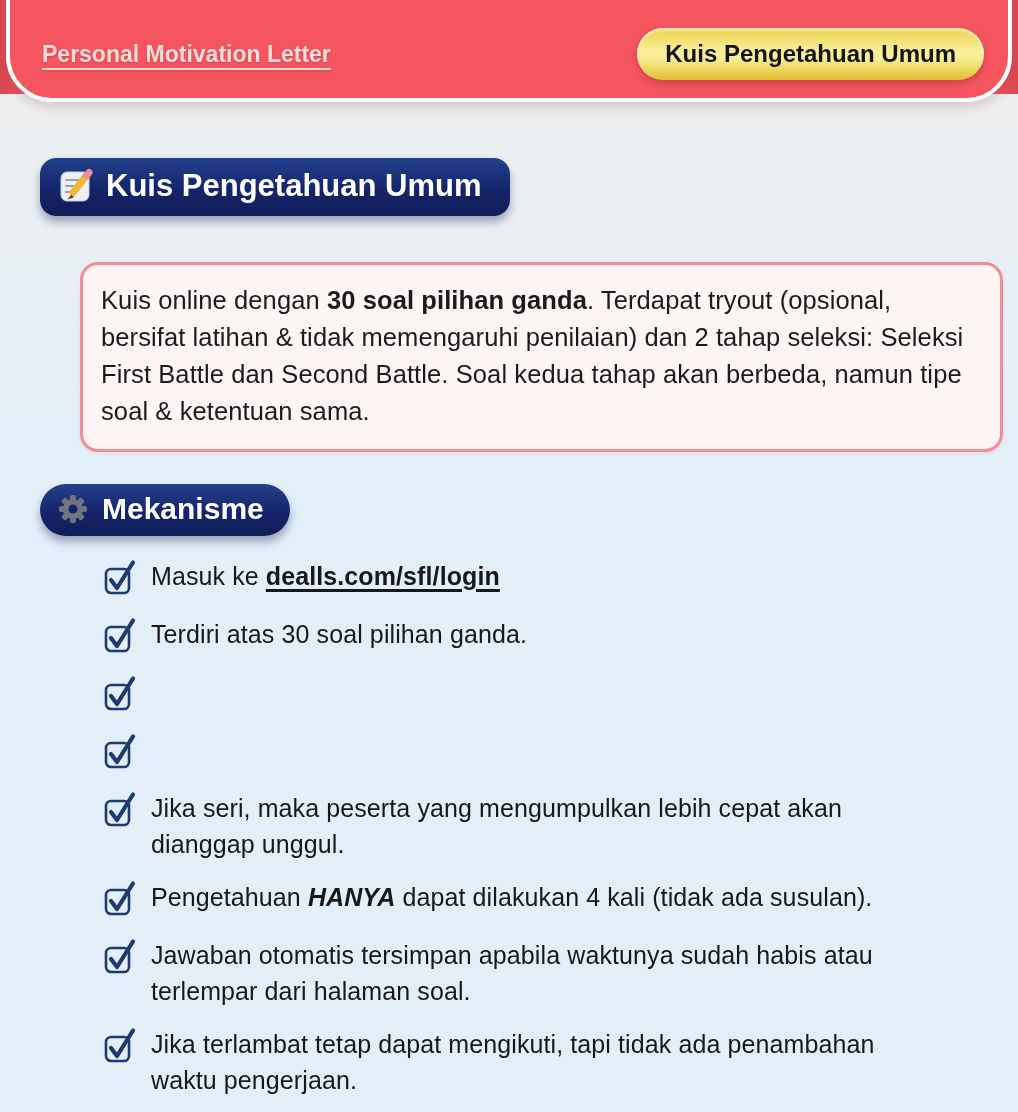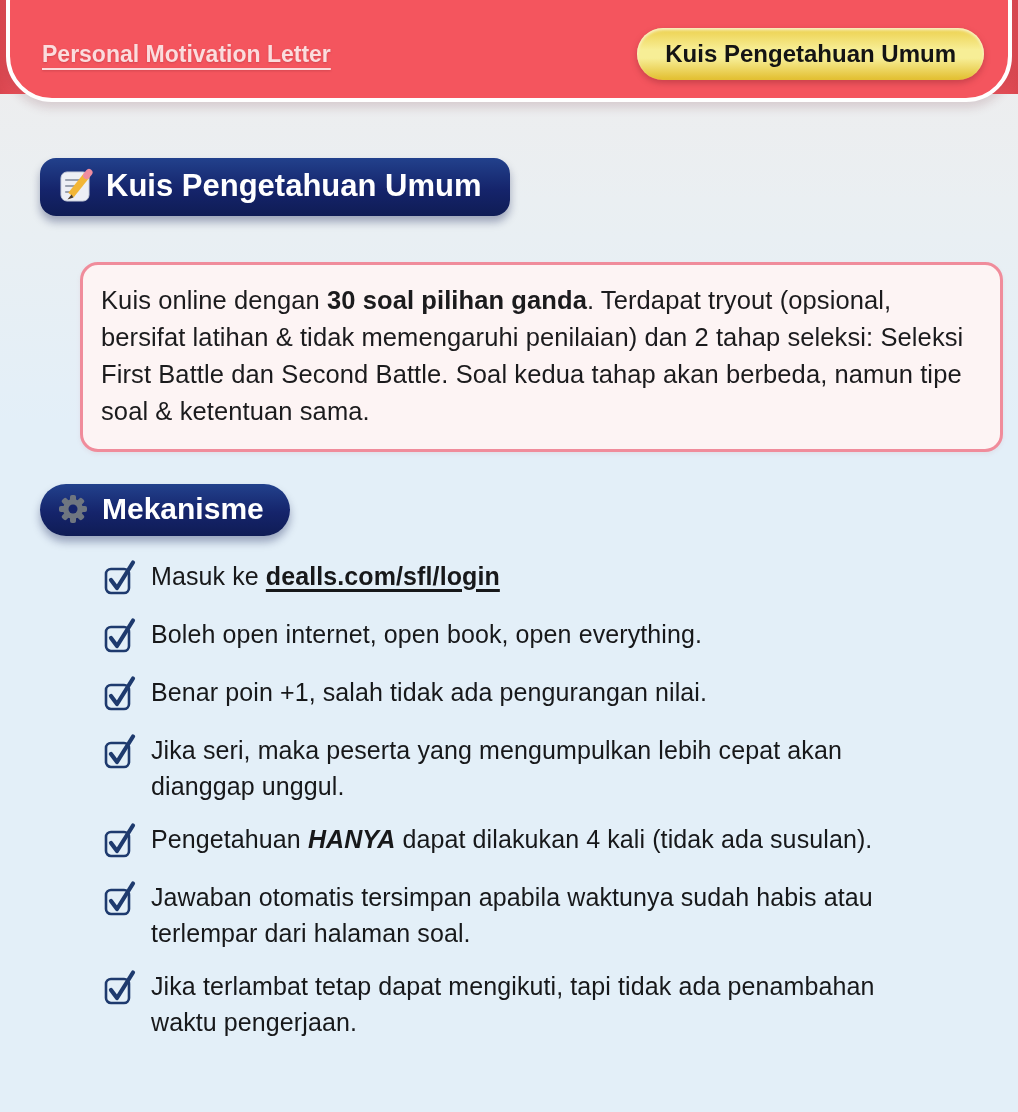--- a/index.html
+++ b/index.html
@@ -164,39 +164,46 @@
       <li>
         <span class="check-icon">
           <svg width="33" height="37" viewBox="0 0 33 37">
             <rect x="2" y="10" width="23" height="24" rx="5" fill="none" stroke="#1E3A6E" stroke-width="2.6"></rect>
             <path d="M7 21 L13 29 L29 3.5" fill="none" stroke="#1E3A6E" stroke-width="4.2" stroke-linecap="round" stroke-linejoin="round"></path>
           </svg>
         </span>
         <p class="item-text"><span>Masuk ke </span><a class="link">dealls.com/sfl/login</a><span></span></p>
       </li>
 
-
-      <li>
-        <span class="check-icon">
-          <svg width="33" height="37" viewBox="0 0 33 37">
-            <rect x="2" y="10" width="23" height="24" rx="5" fill="none" stroke="#1E3A6E" stroke-width="2.6"></rect>
-            <path d="M7 21 L13 29 L29 3.5" fill="none" stroke="#1E3A6E" stroke-width="4.2" stroke-linecap="round" stroke-linejoin="round"></path>
-          </svg>
-        </span>
-        <p class="item-text">Boleh open internet, open book, open everything.</p>
-      </li>
-
-      <li>
-        <span class="check-icon">
-          <svg width="33" height="37" viewBox="0 0 33 37">
-            <rect x="2" y="10" width="23" height="24" rx="5" fill="none" stroke="#1E3A6E" stroke-width="2.6"></rect>
-            <path d="M7 21 L13 29 L29 3.5" fill="none" stroke="#1E3A6E" stroke-width="4.2" stroke-linecap="round" stroke-linejoin="round"></path>
-          </svg>
-        </span>
-        <p class="item-text">Benar poin +1, salah tidak ada pengurangan nilai.</p>
+      <li>
+        <span class="check-icon">
+          <svg width="33" height="37" viewBox="0 0 33 37">
+            <rect x="2" y="10" width="23" height="24" rx="5" fill="none" stroke="#1E3A6E" stroke-width="2.6"></rect>
+            <path d="M7 21 L13 29 L29 3.5" fill="none" stroke="#1E3A6E" stroke-width="4.2" stroke-linecap="round" stroke-linejoin="round"></path>
+          </svg>
+        </span>
+        <p class="item-text">Terdiri atas 30 soal pilihan ganda.</p>
+      </li>
+
+      <li>
+        <span class="check-icon">
+          <svg width="33" height="37" viewBox="0 0 33 37">
+            <rect x="2" y="10" width="23" height="24" rx="5" fill="none" stroke="#1E3A6E" stroke-width="2.6"></rect>
+            <path d="M7 21 L13 29 L29 3.5" fill="none" stroke="#1E3A6E" stroke-width="4.2" stroke-linecap="round" stroke-linejoin="round"></path>
+          </svg>
+        </span>
+      </li>
+
+      <li>
+        <span class="check-icon">
+          <svg width="33" height="37" viewBox="0 0 33 37">
+            <rect x="2" y="10" width="23" height="24" rx="5" fill="none" stroke="#1E3A6E" stroke-width="2.6"></rect>
+            <path d="M7 21 L13 29 L29 3.5" fill="none" stroke="#1E3A6E" stroke-width="4.2" stroke-linecap="round" stroke-linejoin="round"></path>
+          </svg>
+        </span>
       </li>
 
       <li>
         <span class="check-icon">
           <svg width="33" height="37" viewBox="0 0 33 37">
             <rect x="2" y="10" width="23" height="24" rx="5" fill="none" stroke="#1E3A6E" stroke-width="2.6"></rect>
             <path d="M7 21 L13 29 L29 3.5" fill="none" stroke="#1E3A6E" stroke-width="4.2" stroke-linecap="round" stroke-linejoin="round"></path>
           </svg>
         </span>
         <p class="item-text">Jika seri, maka peserta yang mengumpulkan lebih cepat akan dianggap unggul.</p>

